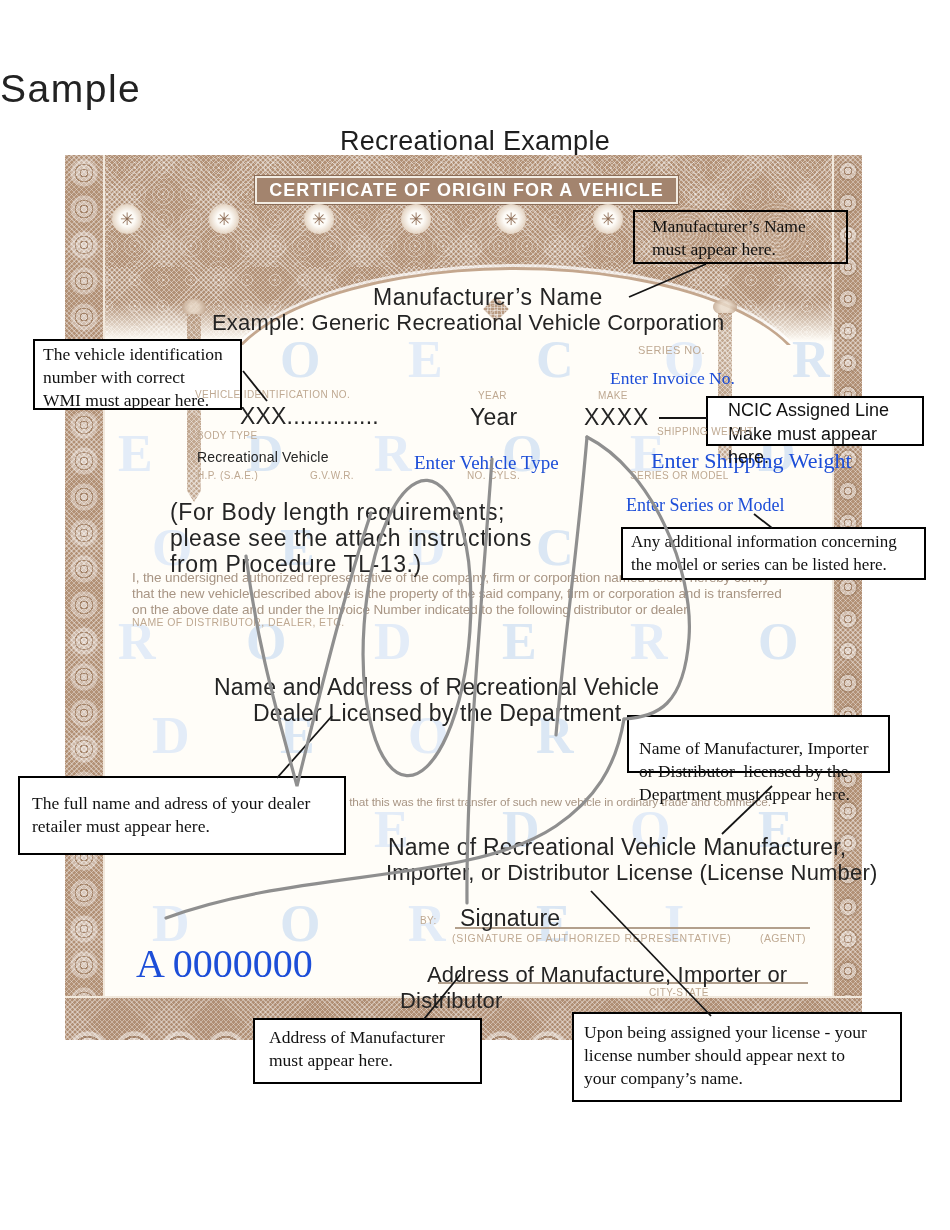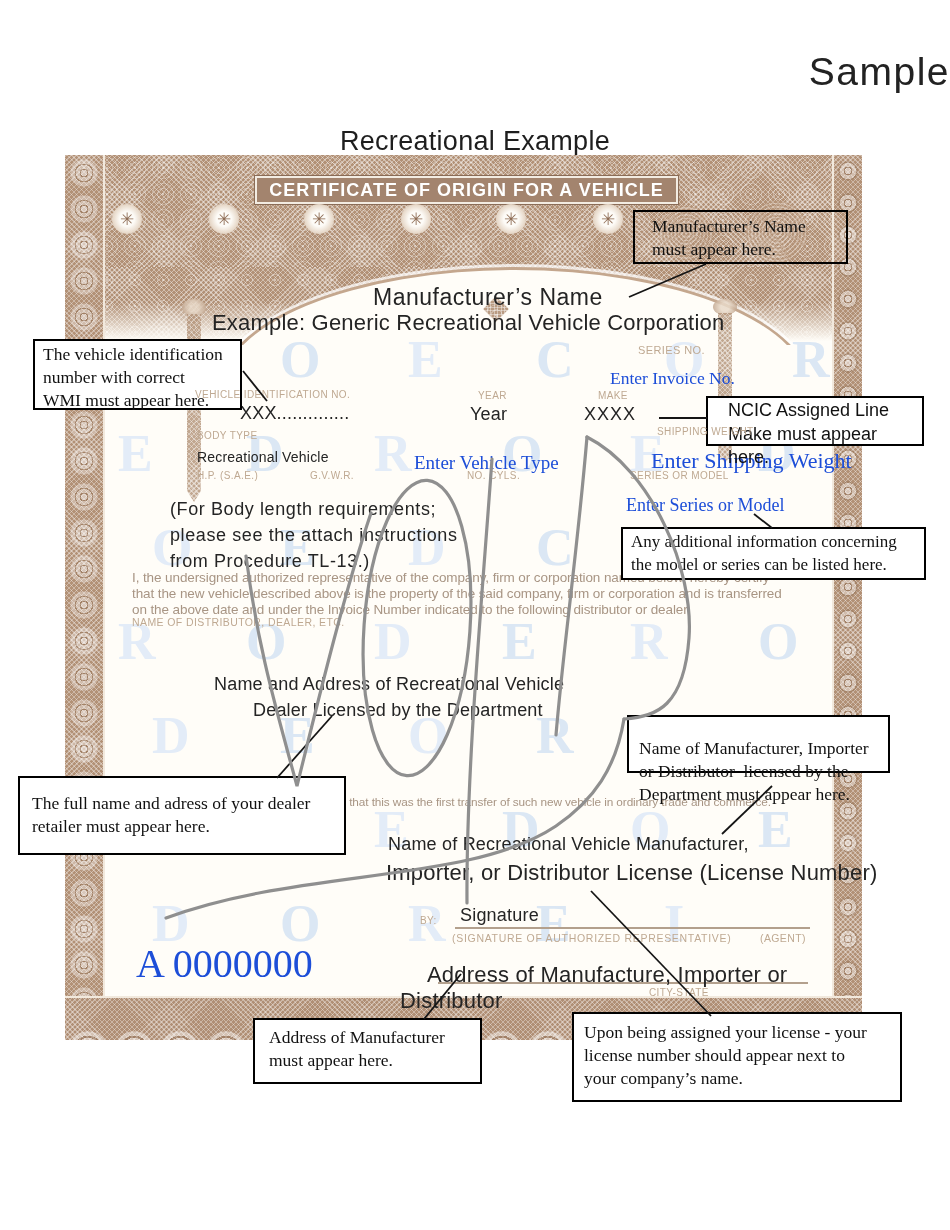--- a/index.html
+++ b/index.html
@@ -1,20 +1,20 @@
 <!DOCTYPE html>
 <html><head>
 <meta charset="utf-8">
 <style>
 *{margin:0;padding:0;box-sizing:border-box}
 html,body{width:950px;height:1230px}
 body{position:relative;background:#fff;font-family:"Liberation Sans",sans-serif;color:#1c1c1c;overflow:hidden}
 .abs{position:absolute}
 .serif{font-family:"Liberation Serif",serif}
-#title{top:50px;left:0;width:100%;text-align:right;font-size:39px;letter-spacing:1.5px;color:#222;z-index:1}
+#title{top:67px;left:0;width:100%;text-align:left;font-size:39px;letter-spacing:1.5px;color:#222;z-index:1}
 #subtitle{top:126px;left:0;width:100%;text-align:center;font-size:27px;letter-spacing:.3px;color:#1e1e1e;z-index:1}
 .pat{background-color:#b29176;background-image:
  radial-gradient(circle at 50% 50%, rgba(255,255,255,.45) 0 1.5px, rgba(255,255,255,0) 1.5px 5px, rgba(255,255,255,.3) 5px 6px, rgba(255,255,255,0) 6px 10px, rgba(255,255,255,.25) 10px 11px, rgba(255,255,255,0) 11px),
  repeating-linear-gradient(45deg, rgba(255,255,255,.4) 0 1px, transparent 1px 3.5px),
  repeating-linear-gradient(-45deg, rgba(255,255,255,.4) 0 1px, transparent 1px 3.5px);
  background-size:28px 26px, auto, auto}
 #flourish-strip{left:65px;top:267px;width:797px;height:78px;z-index:1;background-color:#b29176;background-image:
  linear-gradient(rgba(255,253,248,0) 0 45%, #fffdf8 95%),
  radial-gradient(circle at 50% 50%, rgba(255,255,255,.45) 0 1.5px, rgba(255,255,255,0) 1.5px 5px, rgba(255,255,255,.3) 5px 6px, rgba(255,255,255,0) 6px 10px),
  repeating-linear-gradient(45deg, rgba(255,255,255,.4) 0 1px, transparent 1px 3.5px),
@@ -43,21 +43,21 @@
 #bow-l{left:182px;top:299px;width:24px;height:17px;border-radius:50%;background:radial-gradient(circle,#e8d9c8 30%,#b6977e);opacity:.85;z-index:4}
 #bow-r{left:713px;top:299px;width:24px;height:16px;border-radius:50%;background:radial-gradient(circle,#e8d9c8 30%,#b6977e);opacity:.85;z-index:4}
 #tail-l{left:187px;top:314px;width:14px;height:188px;opacity:.8;z-index:4;clip-path:polygon(0 0,100% 0,100% 94%,50% 100%,0 94%)}
 #tail-r{left:718px;top:313px;width:14px;height:150px;opacity:.8;z-index:4;clip-path:polygon(0 0,100% 0,100% 94%,50% 100%,0 94%)}
 #banner{left:255px;top:176px;width:423px;height:28px;background:#a3846e;border:2px solid #f3ece2;outline:1px solid #8a6c57;z-index:5;
  color:#fff;font-weight:bold;font-size:18px;letter-spacing:1px;text-align:center;line-height:24px}
 .rosette{width:30px;height:30px;border-radius:50%;background:radial-gradient(circle,#fdfbf7 35%,#e8dacb 65%,rgba(196,167,141,.4));z-index:5;
  display:flex;align-items:center;justify-content:center;font-size:17px;color:#8d6b53}
 .medal{border-radius:50%;background:repeating-radial-gradient(circle,#ddcaba 0 1.5px,#b59478 1.5px 3.5px);z-index:5;opacity:.45}
 .wm{position:absolute;font-family:"Liberation Serif",serif;font-weight:bold;font-size:52px;z-index:4;line-height:1}
-.big{position:absolute;font-size:18px;letter-spacing:.2px;color:#242424;white-space:nowrap;z-index:6}
+.big{position:absolute;font-size:23px;letter-spacing:.2px;color:#242424;white-space:nowrap;z-index:6}
 .prompt{position:absolute;font-family:"Liberation Serif",serif;color:#1d4ed8;white-space:nowrap;z-index:6}
 .flabel{position:absolute;font-size:10px;color:#bfa992;letter-spacing:.4px;white-space:nowrap;z-index:8}
 .fine{position:absolute;font-size:13.5px;color:#a89584;line-height:16px;white-space:pre-line;z-index:5;letter-spacing:-.1px}
 .co{position:absolute;font-family:"Liberation Serif",serif;font-size:17.5px;line-height:22.8px;border:2px solid #000;background:#fff;color:#111;z-index:7;white-space:pre-wrap}
 .hline{position:absolute;height:2px;background:#b3a08d;z-index:5}
 #svg-overlay{position:absolute;left:0;top:0;z-index:9;pointer-events:none}
 </style>
 </head>
 <body>
 

